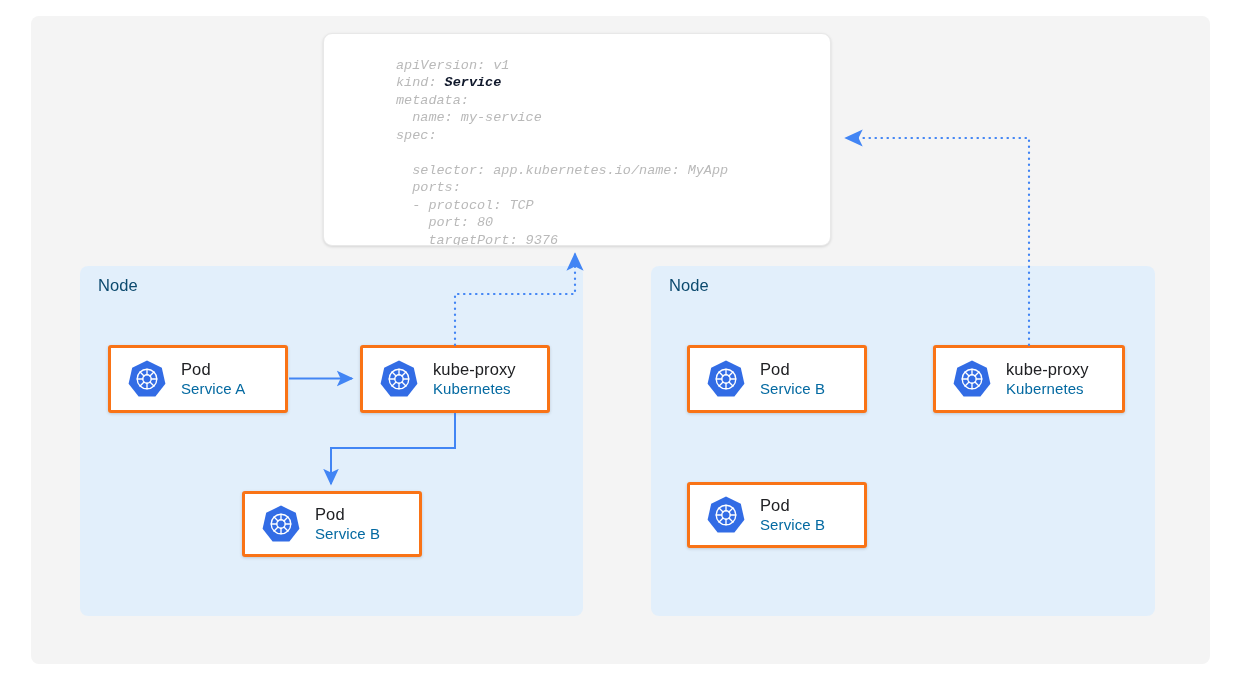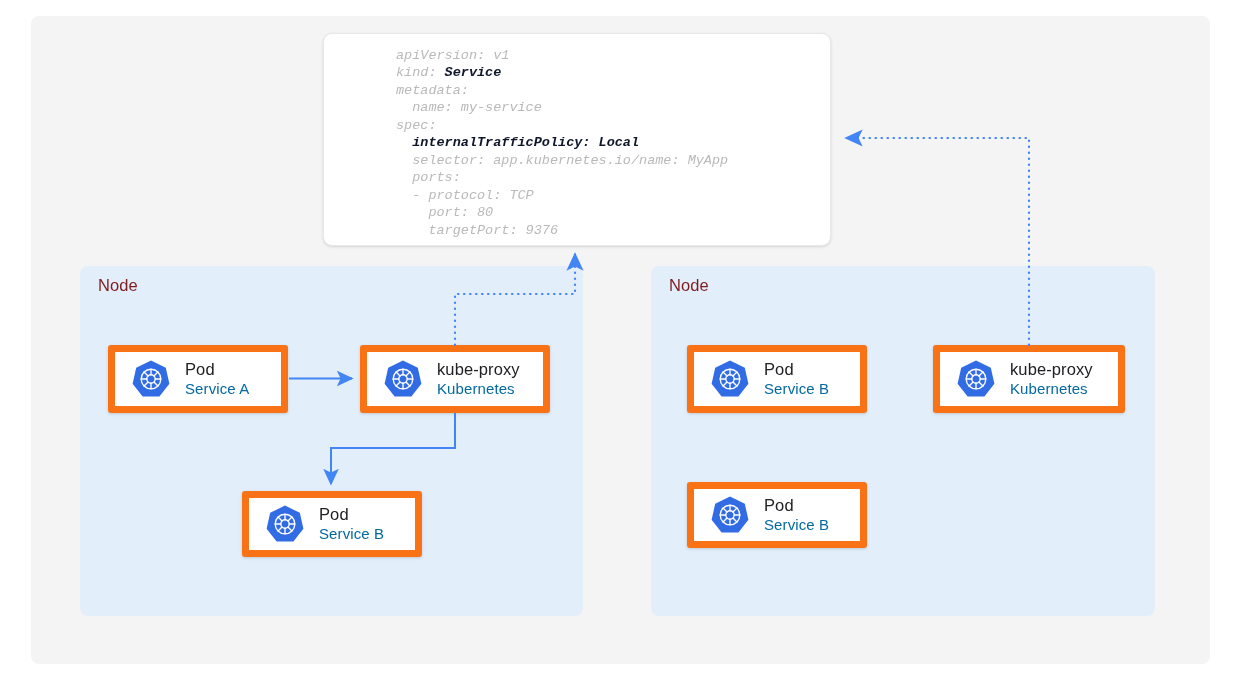--- a/index.html
+++ b/index.html
@@ -35,21 +35,21 @@
     background: #ffffff;
     border: 1px solid #e8e8e8;
     border-radius: 9px;
     box-shadow: 0 1px 3px rgba(0,0,0,0.13);
     box-sizing: border-box;
     overflow: hidden;
   }
   #yaml-code {
     position: absolute;
     left: 72px;
-    top: 13px;
+    top: 23px;
     font-family: "Liberation Mono", "DejaVu Sans Mono", monospace;
     font-size: 13.5px;
     line-height: 17.45px;
     font-style: italic;
     color: #b9b9b9;
     white-space: pre;
   }
   #yaml-code .b {
     font-weight: bold;
     color: #0f172a;
@@ -60,28 +60,28 @@
     background: #e2effb;
     border-radius: 8px;
   }
   #node-left  { left: 80px;  top: 266px; width: 503px; height: 350px; }
   #node-right { left: 651px; top: 266px; width: 504px; height: 350px; }
   .node-label {
     position: absolute;
     left: 18px;
     top: 10px;
     font-size: 16.5px;
-    color: #7f1d1d;
+    color: #0c4a6e;
     letter-spacing: 0.1px;
   }
   
   .card {
     position: absolute;
     background: #ffffff;
-    border: 7px solid #f97316;
+    border: 3px solid #f97316;
     border-radius: 3px;
     box-shadow: 0 1px 3px rgba(60,64,67,0.22);
     box-sizing: border-box;
     display: flex;
     align-items: center;
   }
   .card .k8s-logo {
     flex: 0 0 auto;
     margin-left: 16px;
     width: 40px;
@@ -128,21 +128,21 @@
 <div id="root">
 
   <div id="canvas"></div>
 
   <div id="yaml-card">
     <div id="yaml-code"><span>apiVersion: v1
 kind: </span><span class="b">Service</span><span>
 metadata:
   name: my-service
 spec:
-  </span><span class="b">internalTrafficPolicy: Local</span><span>
+  </span><span>
   selector: app.kubernetes.io/name: MyApp
   ports:
   - protocol: TCP
     port: 80
     targetPort: 9376</span></div>
   </div>
 
   <div class="node-panel" id="node-left">
     <div class="node-label">Node</div>
   </div>

